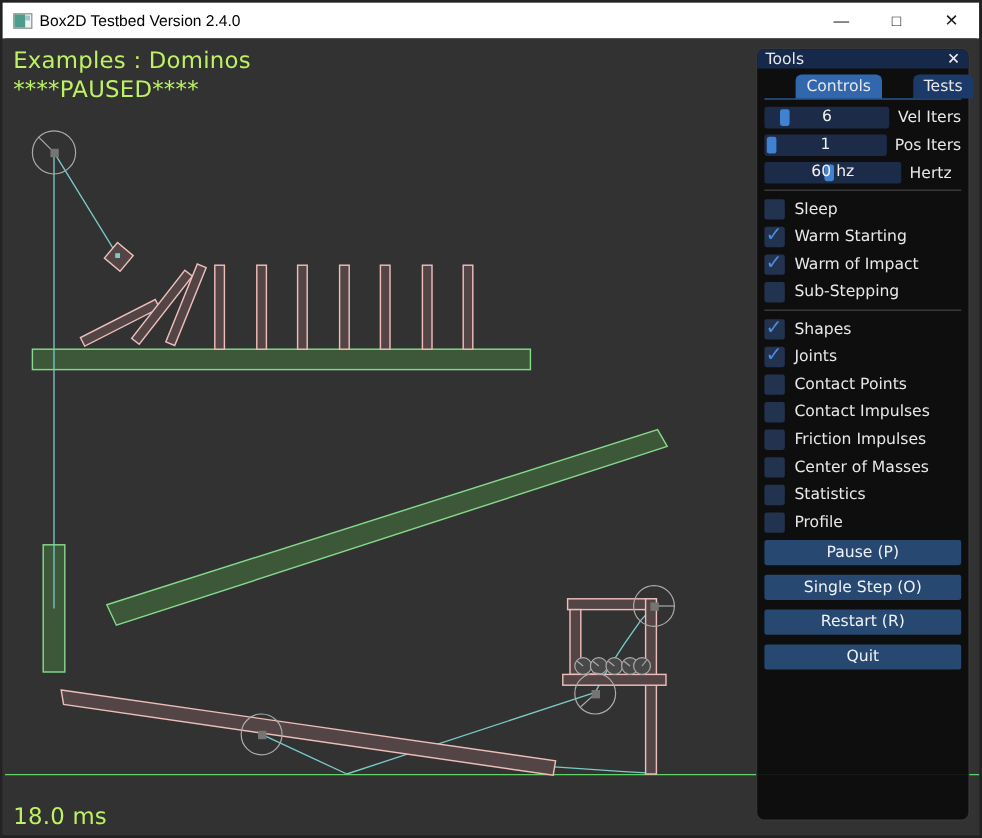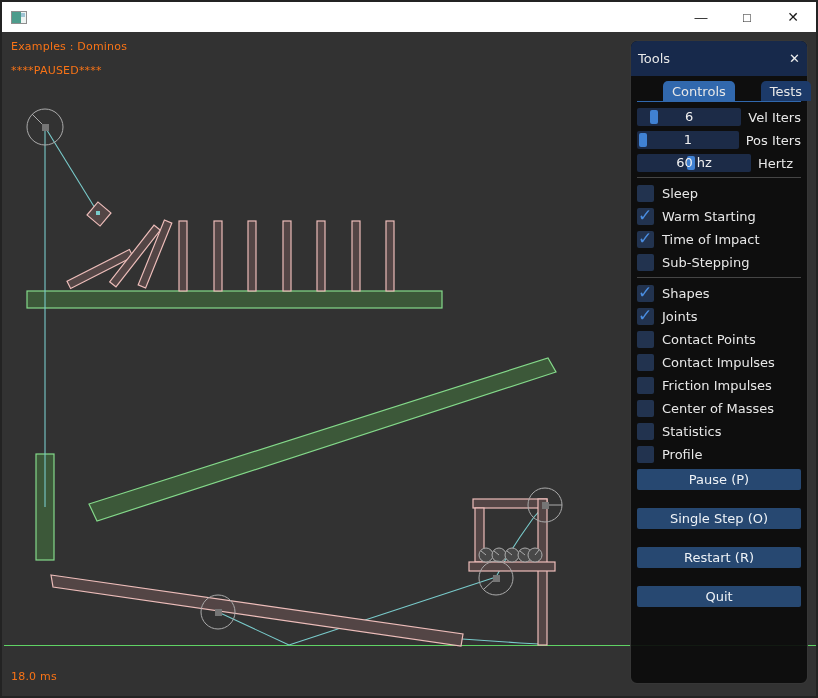--- a/index.html
+++ b/index.html
@@ -23,34 +23,34 @@
   .win-title { flex:0 0 auto; }
   .titlebar .spacer { flex:1; }
   .win-btns { display:flex; height:100%; }
   .win-btn { width:46px; height:100%; display:flex; align-items:center; justify-content:center;
     font-size:13px; color:#1a1a1a; cursor:default; }
   .win-btn.close { font-size:14px; }
 
   
   .scene { position:absolute; left:2px; top:30px; right:2px; bottom:2px; background:#323232; }
   .scene svg { position:absolute; left:0; top:0; }
-  .overlay { position:absolute; font-size:11px; color:#f97316; letter-spacing:0.2px; }
+  .overlay { position:absolute; font-size:19px; color:#bef264; letter-spacing:0.2px; }
   .example-label { left:7px; top:8px; }
   .paused-label  { left:7px; top:32px; }
   .frame-time    { left:7px; top:638px; }
 
   
   .tools-panel {
     position:absolute; left:626px; top:8px; width:178px; height:644px;
     background:rgba(12,12,12,0.93);
     border:1px solid rgba(130,130,130,0.35); border-radius:7px;
     color:#e8e8e8; font-size:13px;
   }
   .panel-header {
-    height:35px; background:#17294b; border-radius:6px 6px 0 0;
+    height:16px; background:#17294b; border-radius:6px 6px 0 0;
     display:flex; align-items:center; padding:0 7px;
   }
   .panel-title { flex:1; }
   .panel-close { font-size:13px; color:#efefef; cursor:default; }
   .panel-body { padding:5px 6px 0 6px; }
 
   .tabbar { display:flex; gap:2px; border-bottom:1px solid #3168ad; padding-left:2px; margin-bottom:6px; }
   .tab { height:20px; padding:0 9px; display:flex; align-items:center;
     border-radius:5px 5px 0 0; background:#1c3a69;margin-left:24px; }
   .tab.active { background:#3168ad; }
@@ -62,33 +62,34 @@
   .slider-label { margin-left:7px; white-space:nowrap; }
 
   .sep { height:1px; background:#454545; margin:5px 0 7px 0; }
 
   .check-row { display:flex; align-items:center; margin-bottom:6px; height:17px; }
   .checkbox { position:relative; width:17px; height:17px; background:#22334f; border-radius:2px; flex:0 0 auto; }
   .checkbox .mark { position:absolute; left:1px; top:-3px; color:#4a8de0; font-size:17px; font-weight:bold; }
   .check-label { margin-left:8px; white-space:nowrap; }
 
   .btn-col { margin-top:3px; }
-  .panel-btn { height:21px; margin-bottom:18px; background:#274871; border-radius:2px;
+  .panel-btn { height:21px; margin-bottom:8px; background:#274871; border-radius:2px;
     display:flex; align-items:center; justify-content:center; color:#eef2f6; cursor:default; }
 </style>
 </head>
 <body>
 
 <div class="window">
 
   <div class="titlebar">
     <span class="app-icon">
         <span class="teal"></span>
         <span class="sky"></span>
       </span>
+    <span class="win-title">Box2D Testbed Version 2.4.0</span>
     <span class="spacer"></span>
     <div class="win-btns">
       <span class="win-btn">—</span>
       <span class="win-btn">□</span>
       <span class="win-btn close">✕</span>
     </div>
   </div>
 
   <div class="scene">
 
@@ -220,21 +221,21 @@
             <div class="check-row">
               <span class="checkbox">
                 <span class="mark">✓</span>
               </span>
               <span class="check-label">Warm Starting</span>
             </div>
             <div class="check-row">
               <span class="checkbox">
                 <span class="mark">✓</span>
               </span>
-              <span class="check-label">Time of Impact</span>
+              <span class="check-label">Warm of Impact</span>
             </div>
             <div class="check-row">
               <span class="checkbox"></span>
               <span class="check-label">Sub-Stepping</span>
             </div>
           </div>
         <div class="sep"></div>
         <div id="checks1">
             <div class="check-row">
               <span class="checkbox">

